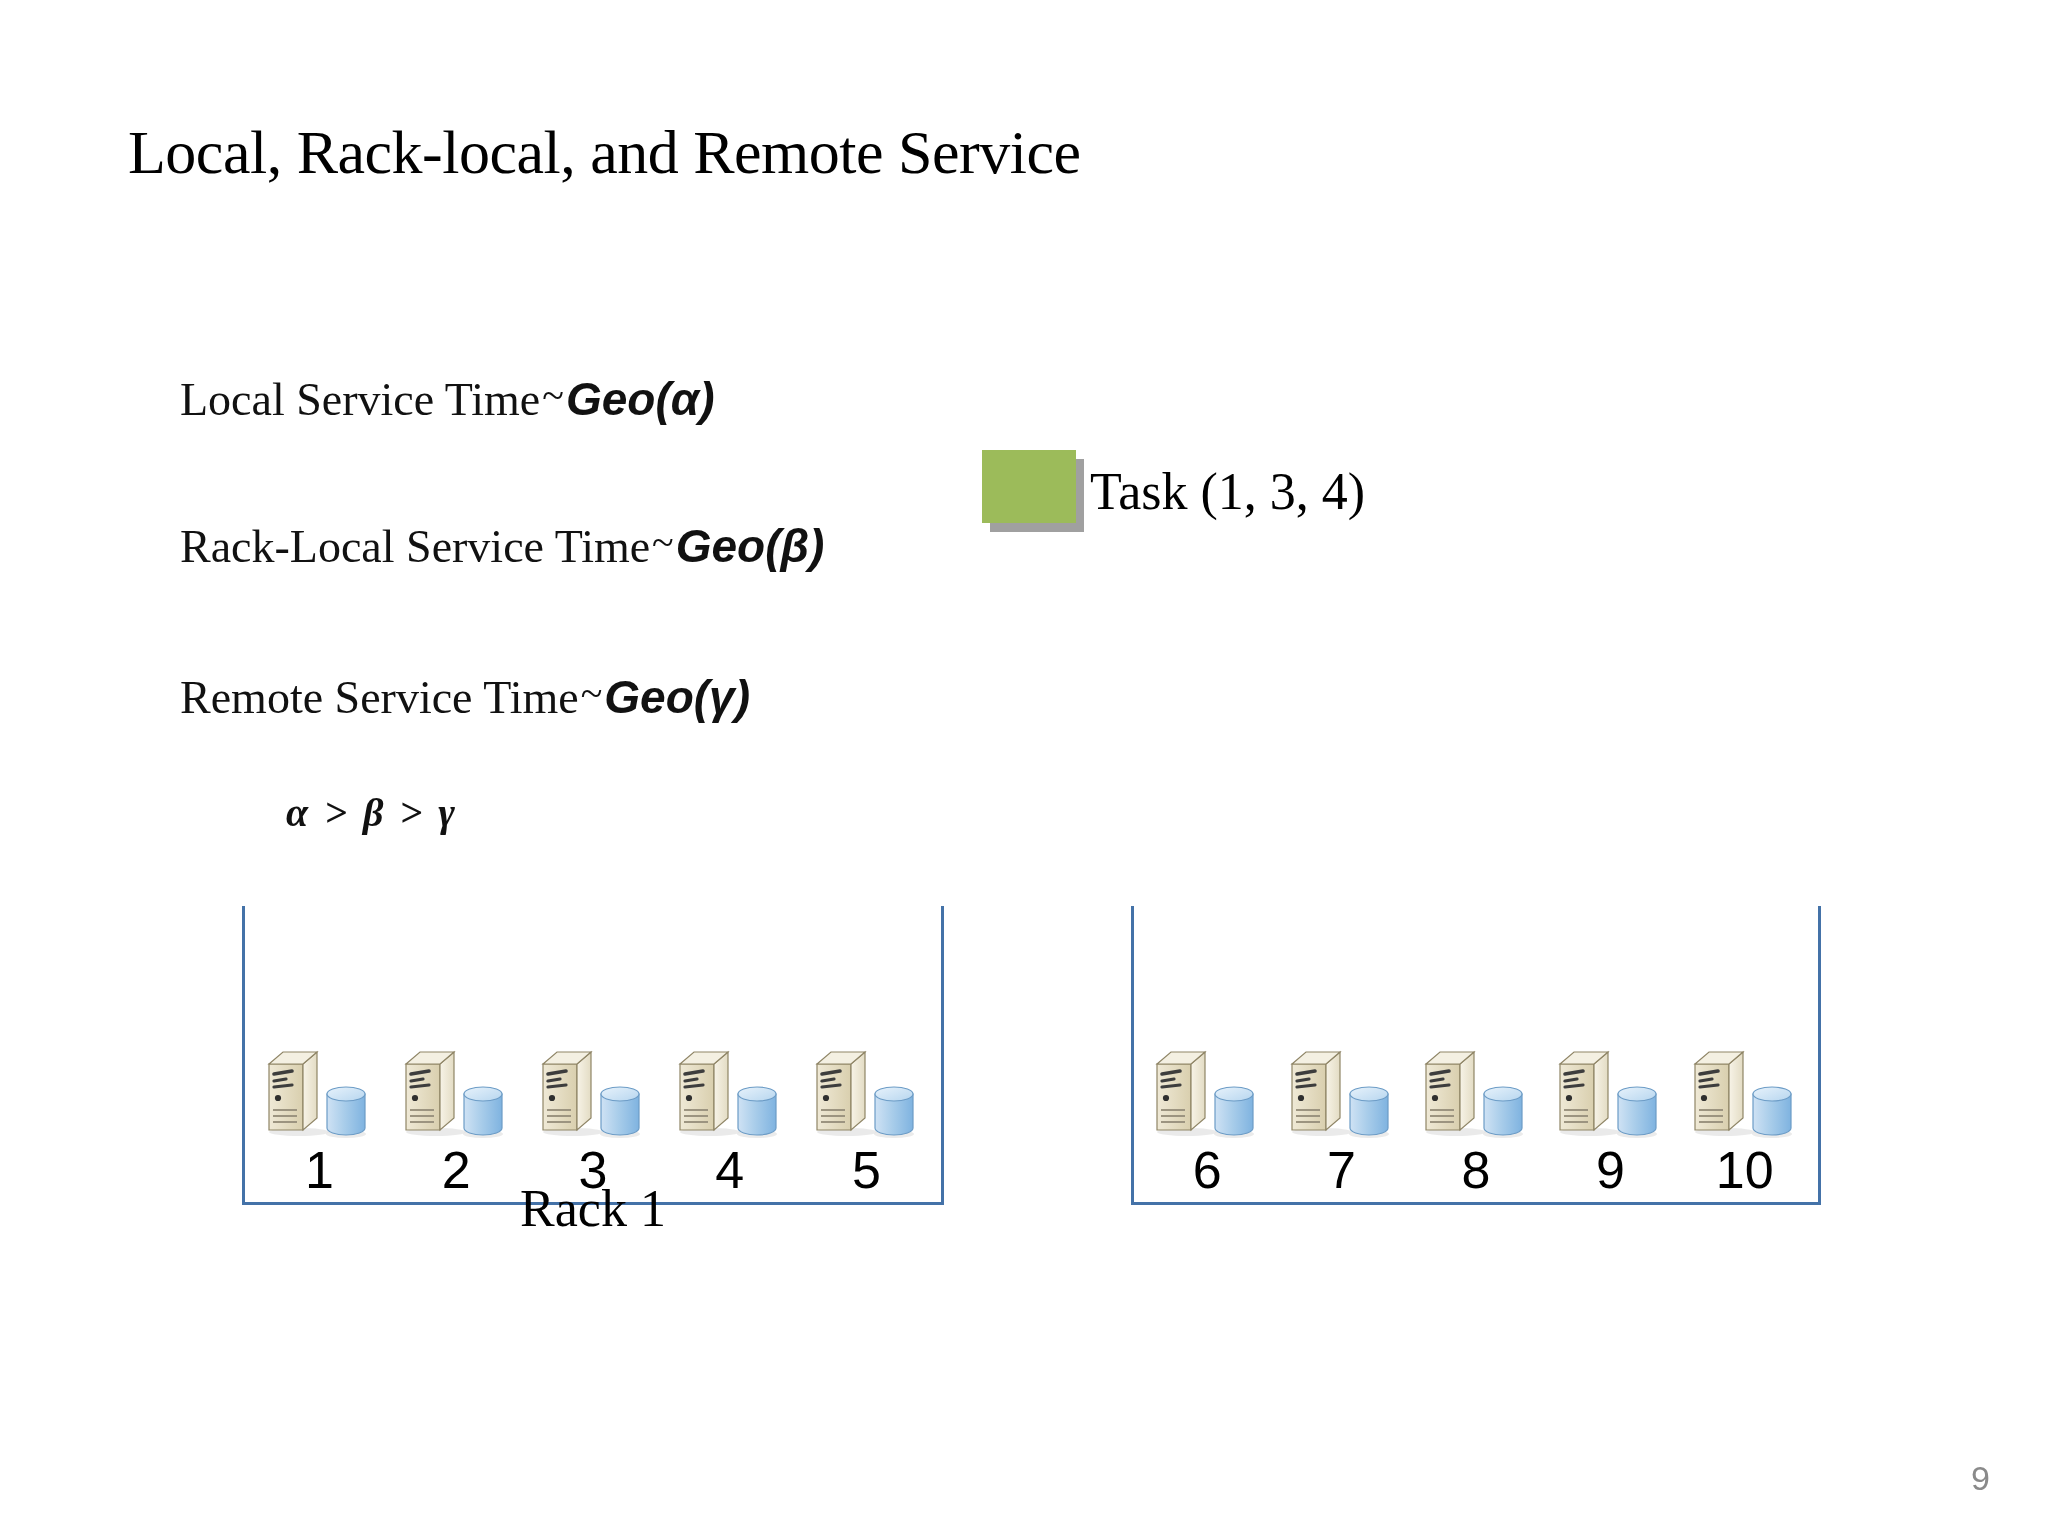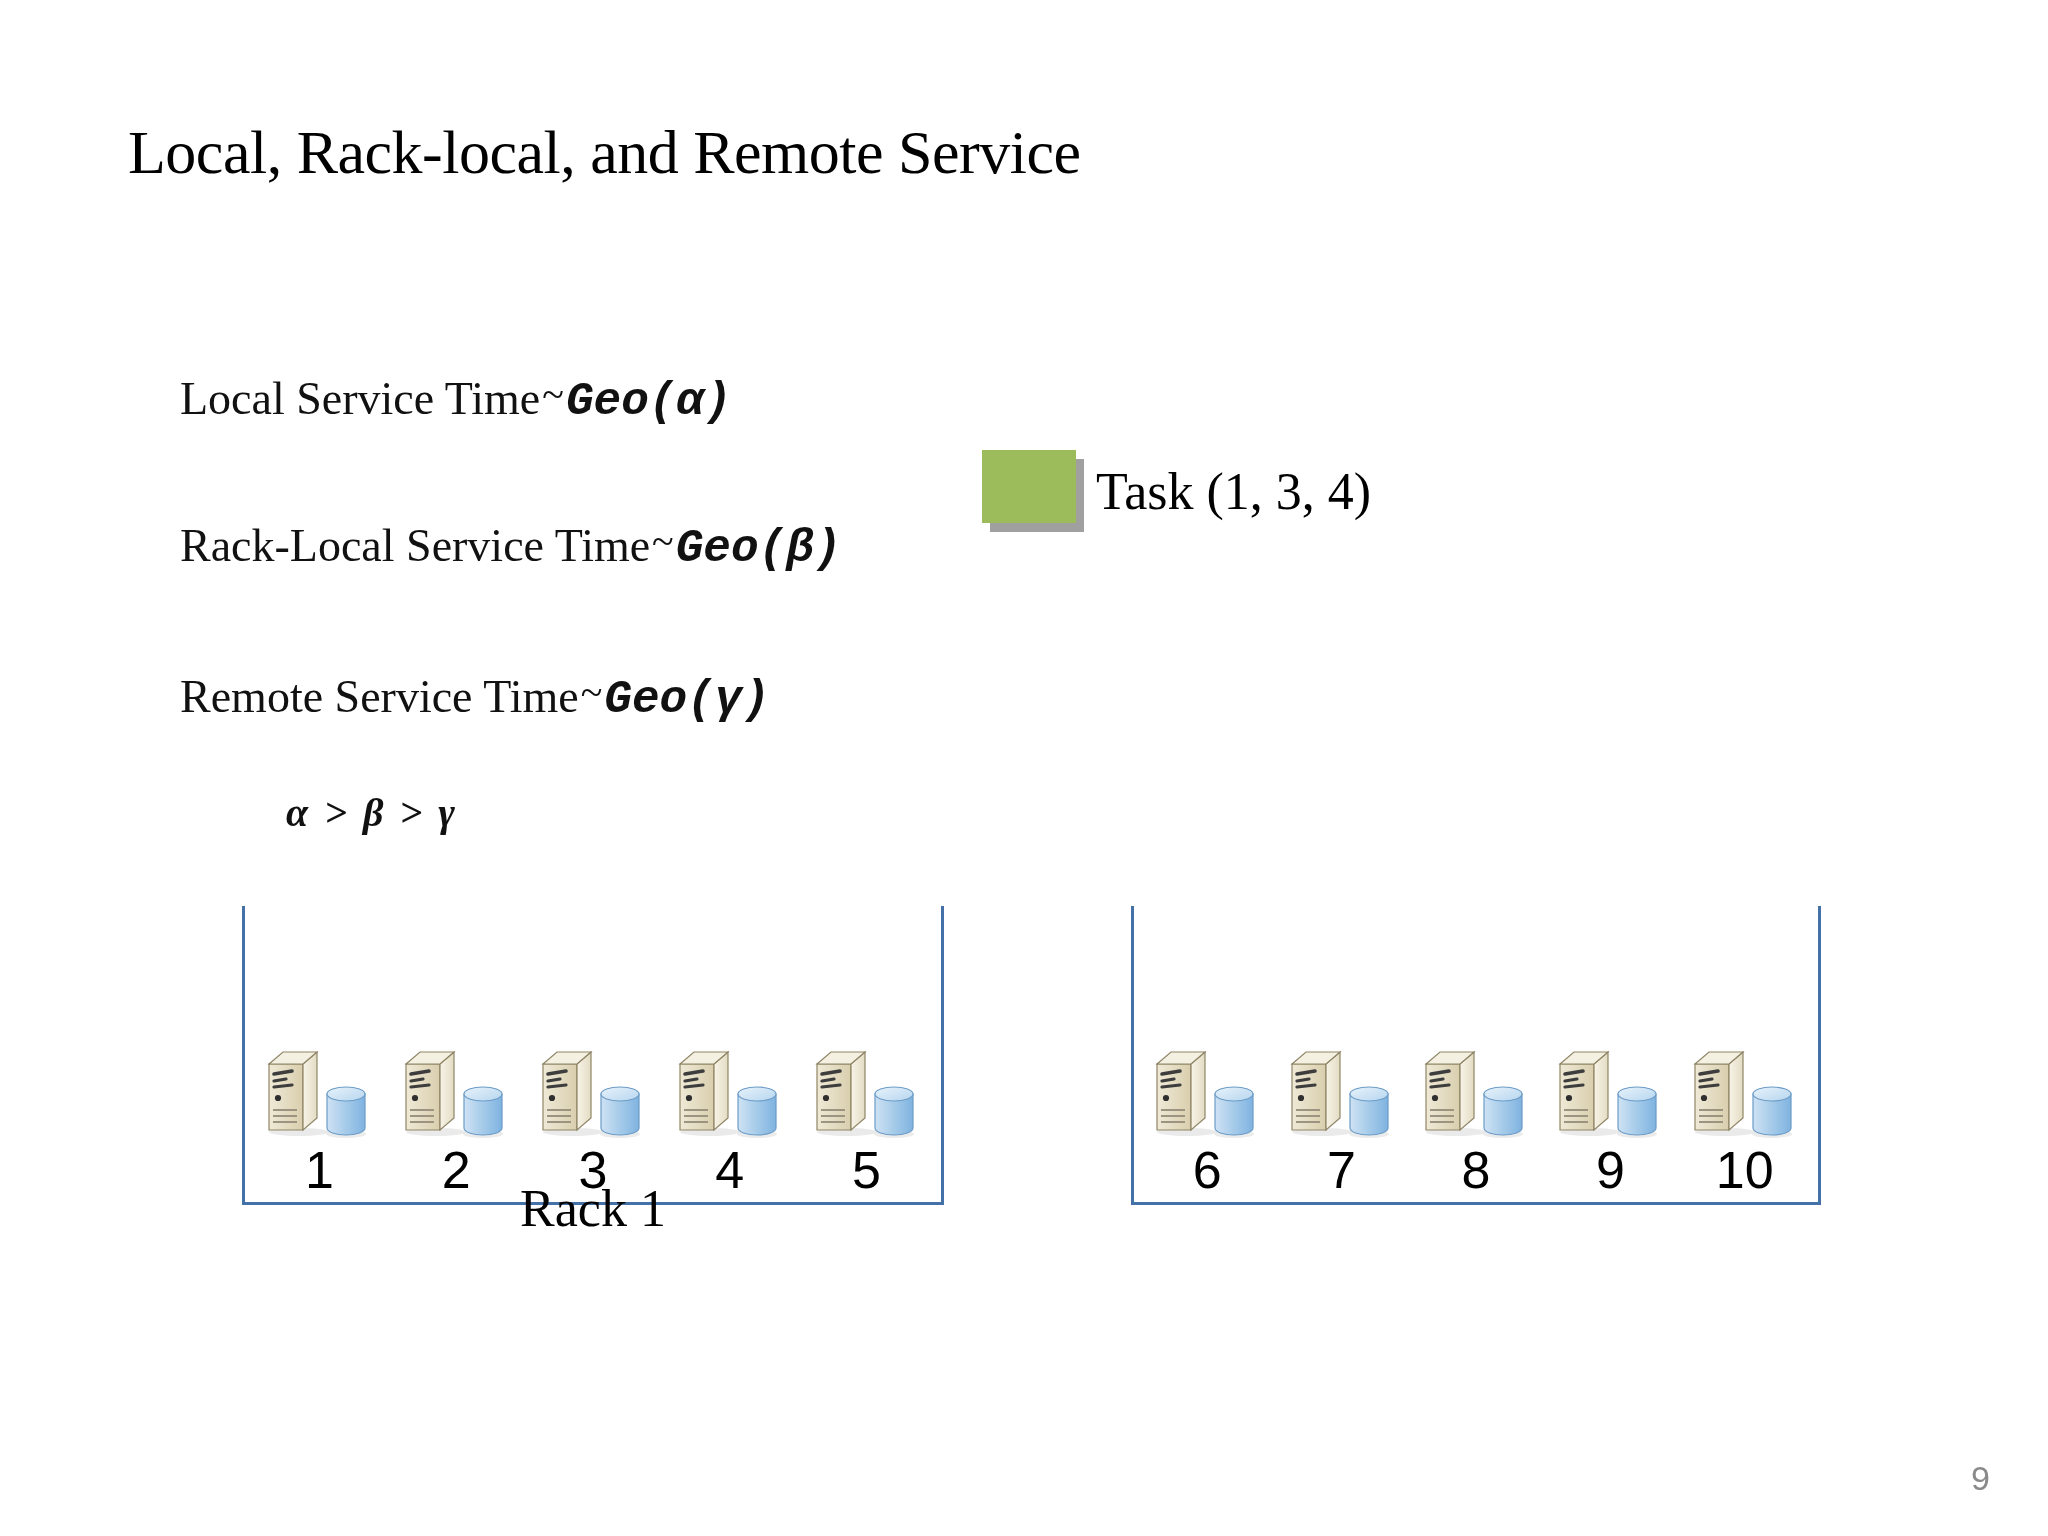--- a/index.html
+++ b/index.html
@@ -34,21 +34,21 @@
   .formula-line {
     position: absolute;
     color: #111111;
     font-family: "Liberation Serif", "DejaVu Serif", serif;
     font-size: 46px;
     white-space: nowrap;
     line-height: 1;
   }
   .formula-line .math {
     font-style: italic;
-    font-family: Liberation Mono, monospace;
+    font-family: Liberation Sans, sans-serif;
     font-weight: 600;
   }
   .formula-line .tilde {
     font-style: normal;
     font-size: 40px;
     position: relative;
     top: -6px;
     padding: 0 2px;
   }
   #formula-local   { left: 180px; top: 376px; }
@@ -91,21 +91,21 @@
   }
   #task-swatch {
     position: absolute;
     left: 0;
     top: 0;
     width: 94px;
     height: 73px;
     background: #9cbb5a;
   }
   #task-label {
-    margin-left: 12px;
+    margin-left: 6px;
     font-family: "Liberation Serif", "DejaVu Serif", serif;
     font-size: 52px;
     color: #000000;
     white-space: nowrap;
   }
 
   
   .rack-box {
     position: absolute;
     border-left: 3px solid #4472a8;

